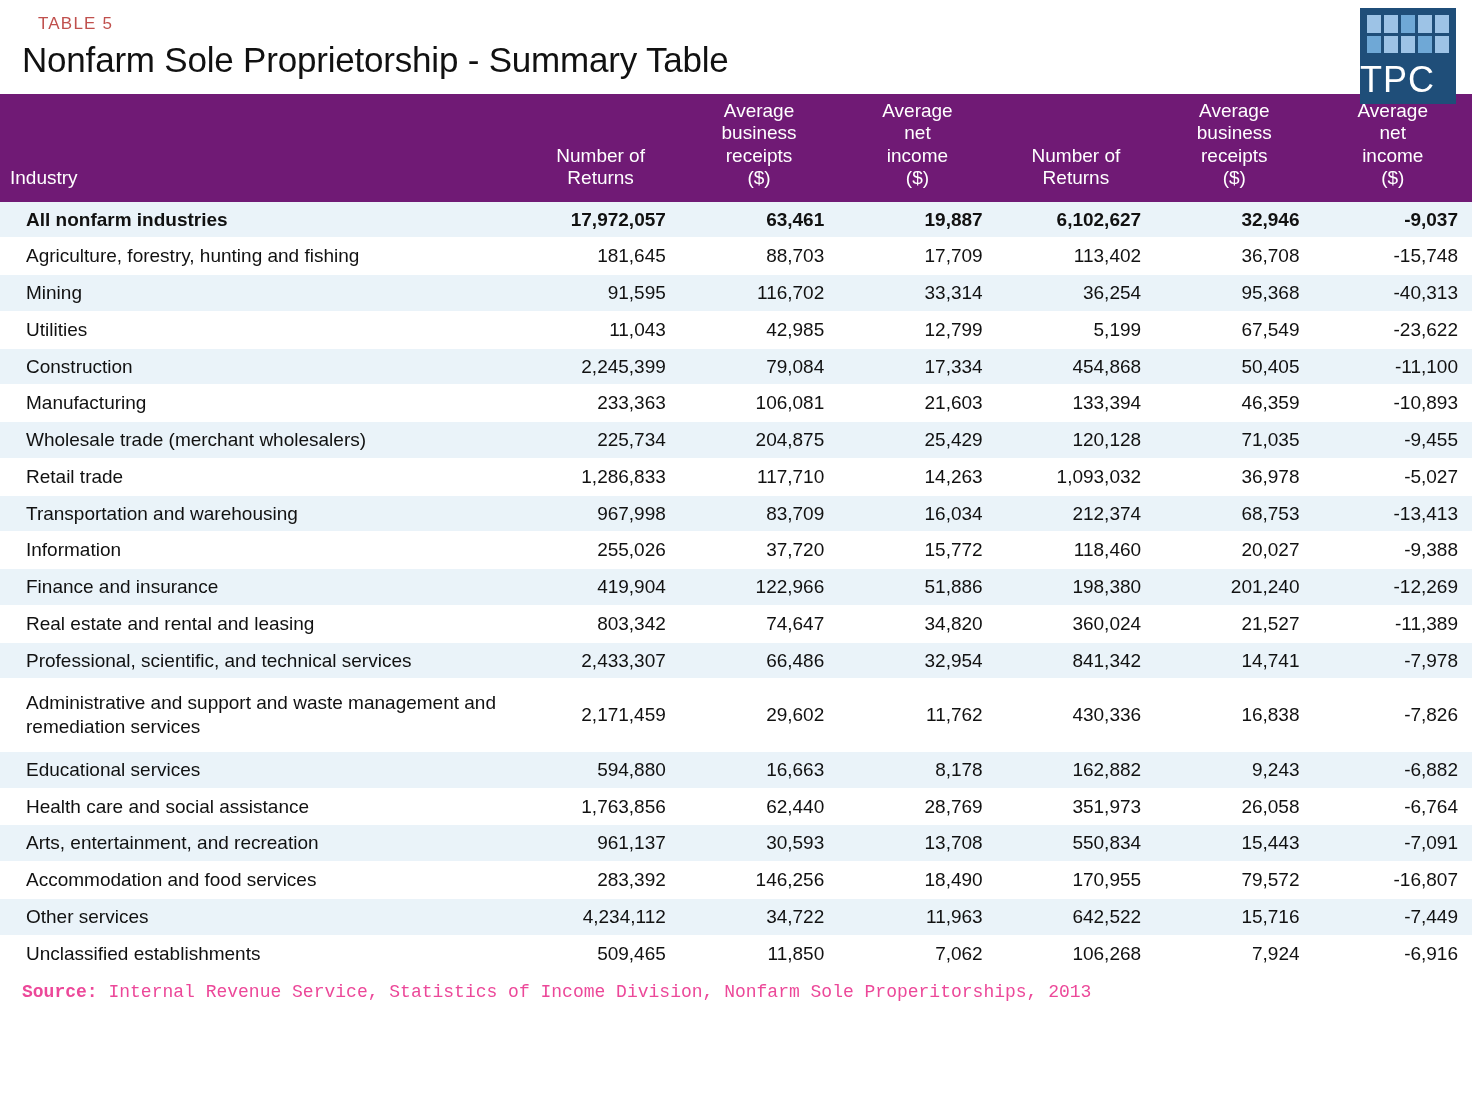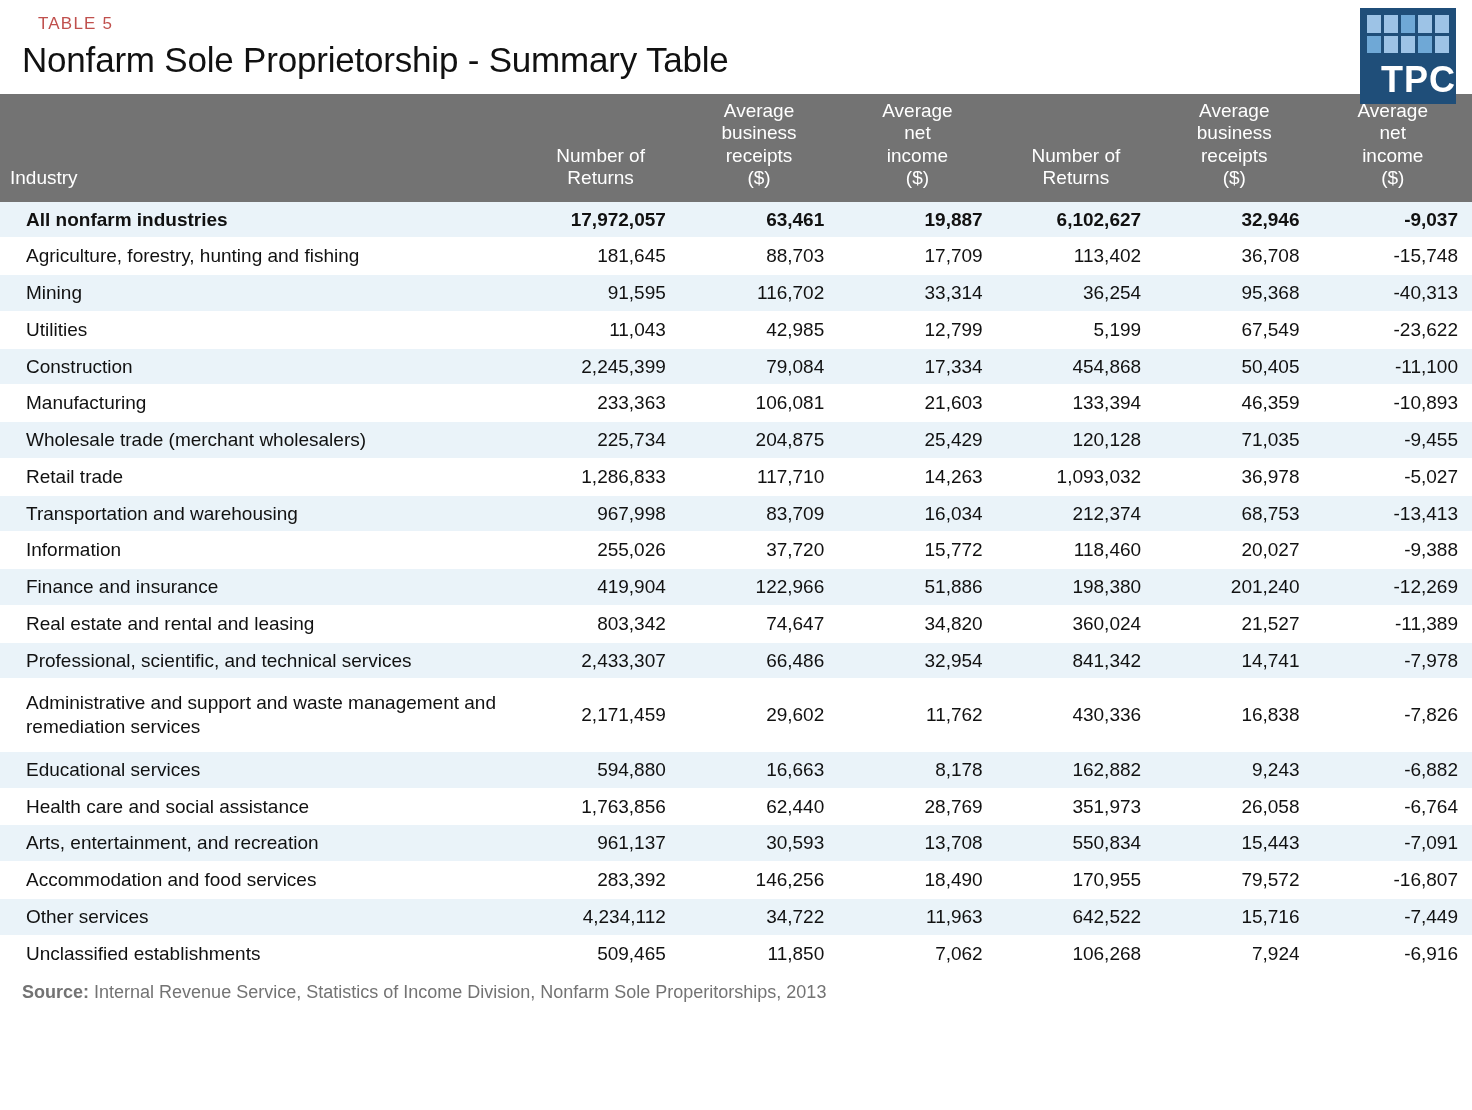--- a/index.html
+++ b/index.html
@@ -65,24 +65,24 @@
   .logo-grid span {
     background: #9dc3e6;
     display: block;
   }
   .logo-grid span.dim { background: #6fa8d6; }
   .logo-text {
     position: absolute;
     bottom: 2px;
     left: 0;
     width: 100%;
-    text-align: right;
+    text-align: left;
     color: #ffffff;
     font-size: 36px;
-    font-weight: 700;
+    font-weight: 400;
     letter-spacing: 1px;
     line-height: 44px;
   }
 
   
   table.data {
     border-collapse: collapse;
     width: 1472px;
     table-layout: fixed;
     margin-top: 14px;
@@ -100,21 +100,21 @@
     text-align: center;
     vertical-align: bottom;
   }
   thead .grouprow th.grp {
     border-bottom: 2px solid #ffffff;
   }
   thead .grouprow th.blank {
     border-bottom: none;
   }
   thead .headrow th {
-    background: #737373;
+    background: #701a75;
     color: #ffffff;
     font-weight: 400;
     font-size: 19px;
     line-height: 1.18;
     padding: 6px 14px 12px 14px;
     text-align: center;
     vertical-align: bottom;
   }
   thead .headrow th.industry-head {
     text-align: left;
@@ -141,21 +141,22 @@
   }
   tbody tr.total td.ind {
   }
   tbody tr:nth-child(odd) td { background: #eaf3f9; }
   tbody tr:nth-child(even) td { background: #ffffff; }
   tbody tr.tall td { padding-top: 12px; padding-bottom: 12px; }
 
   .source {
     margin: 10px 0 0 22px;
     font-size: 18px;
-    color: #737373;
+    color: #ec4899;
+    font-family: Liberation Mono, monospace;
   }
   .source b { font-weight: 700; }
 </style>
 </head>
 <body>
 
 <div class="page">
 
   <div class="header">
     <div class="table-kicker">TABLE 5</div>

